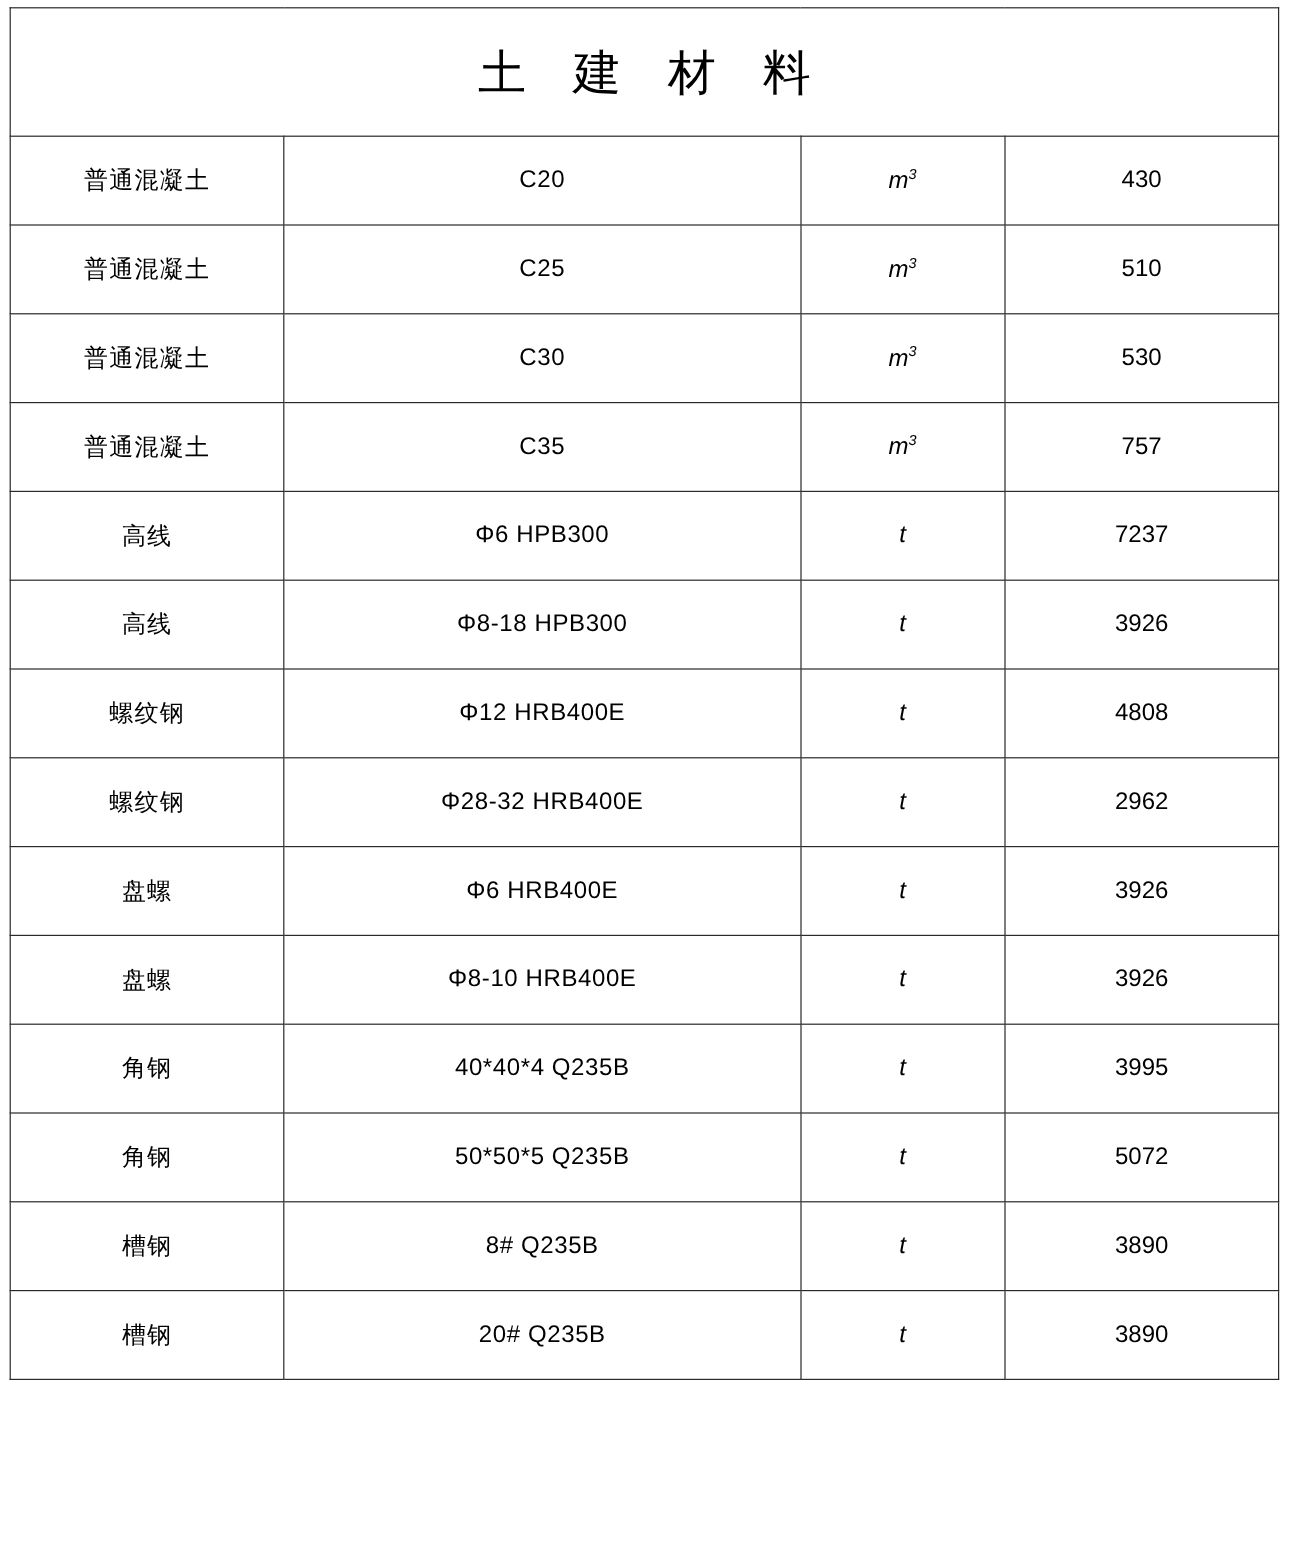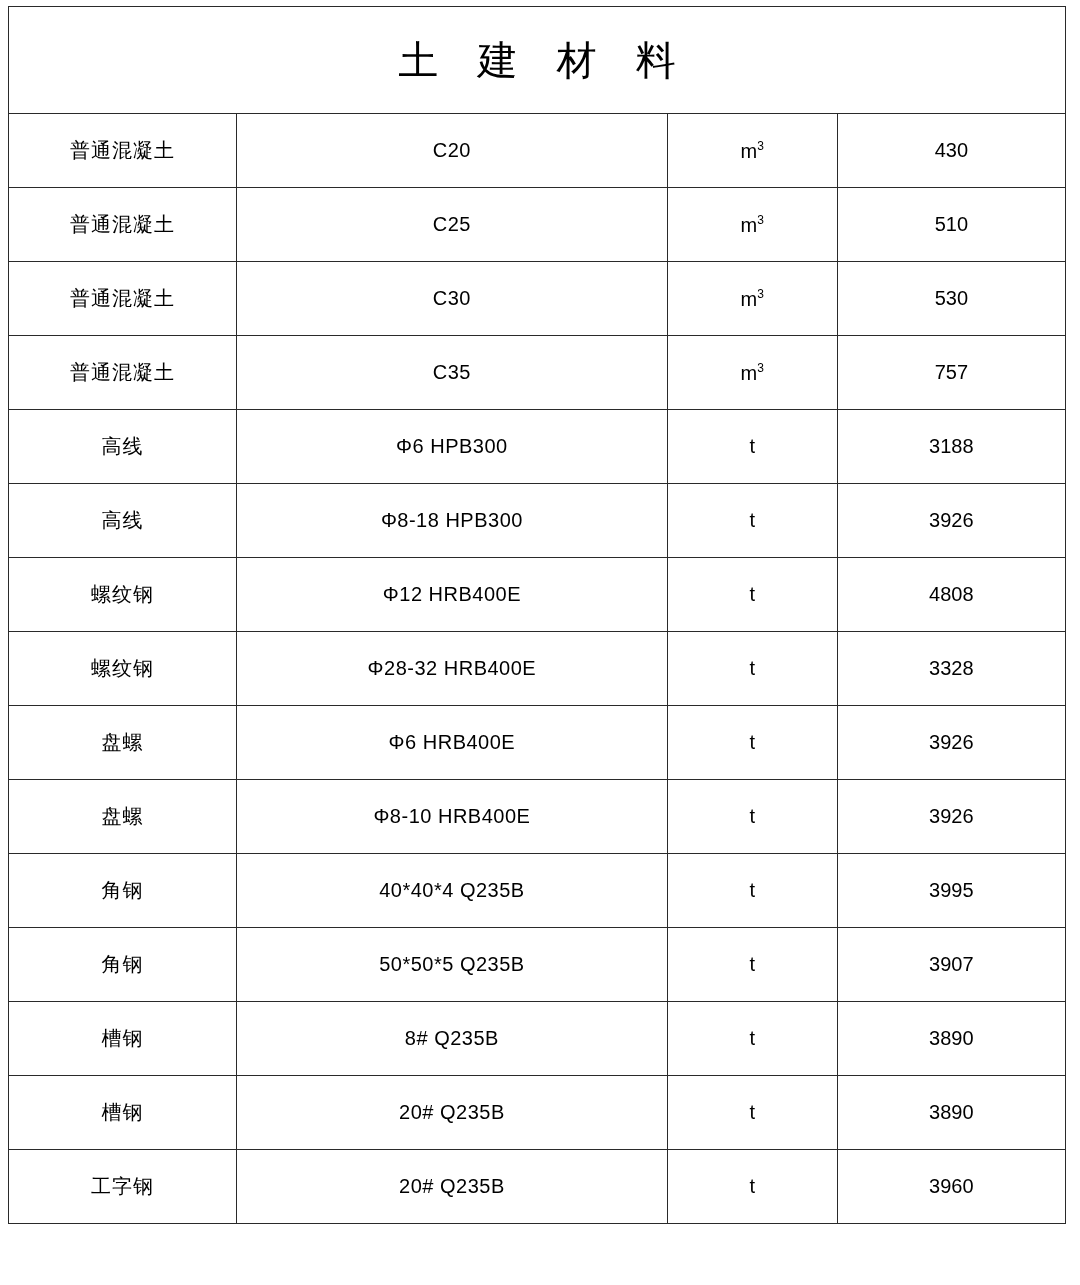--- a/index.html
+++ b/index.html
@@ -59,20 +59,21 @@
     font-size: 20px;
     letter-spacing: 1px;
     margin-left: 43px;
   }
   .cell-spec {
     font-size: 20px;
     letter-spacing: 0.5px;
   }
   .cell-unit {
     font-size: 19px;
+    font-style: italic;
   }
   .cell-price {
     font-size: 21px;
   }
   sup.unit-sup {
     font-size: 12px;
     vertical-align: super;
   }
 </style>
 </head>
@@ -112,39 +113,39 @@
         <tr class="data-row">
           <td class="cell-name">普通混凝土</td>
           <td class="cell-spec">C35</td>
           <td class="cell-unit"><span>m</span><sup class="unit-sup">3</sup></td>
           <td class="cell-price">757</td>
         </tr>
         <tr class="data-row">
           <td class="cell-name">高线</td>
           <td class="cell-spec">Φ6 HPB300</td>
           <td class="cell-unit"><span>t</span></td>
-          <td class="cell-price">3188</td>
+          <td class="cell-price">7237</td>
         </tr>
         <tr class="data-row">
           <td class="cell-name">高线</td>
           <td class="cell-spec">Φ8-18 HPB300</td>
           <td class="cell-unit"><span>t</span></td>
           <td class="cell-price">3926</td>
         </tr>
         <tr class="data-row">
           <td class="cell-name">螺纹钢</td>
           <td class="cell-spec">Φ12 HRB400E</td>
           <td class="cell-unit"><span>t</span></td>
           <td class="cell-price">4808</td>
         </tr>
         <tr class="data-row">
           <td class="cell-name">螺纹钢</td>
           <td class="cell-spec">Φ28-32 HRB400E</td>
           <td class="cell-unit"><span>t</span></td>
-          <td class="cell-price">3328</td>
+          <td class="cell-price">2962</td>
         </tr>
         <tr class="data-row">
           <td class="cell-name">盘螺</td>
           <td class="cell-spec">Φ6 HRB400E</td>
           <td class="cell-unit"><span>t</span></td>
           <td class="cell-price">3926</td>
         </tr>
         <tr class="data-row">
           <td class="cell-name">盘螺</td>
           <td class="cell-spec">Φ8-10 HRB400E</td>
@@ -154,35 +155,29 @@
         <tr class="data-row">
           <td class="cell-name">角钢</td>
           <td class="cell-spec">40*40*4 Q235B</td>
           <td class="cell-unit"><span>t</span></td>
           <td class="cell-price">3995</td>
         </tr>
         <tr class="data-row">
           <td class="cell-name">角钢</td>
           <td class="cell-spec">50*50*5 Q235B</td>
           <td class="cell-unit"><span>t</span></td>
-          <td class="cell-price">3907</td>
+          <td class="cell-price">5072</td>
         </tr>
         <tr class="data-row">
           <td class="cell-name">槽钢</td>
           <td class="cell-spec">8# Q235B</td>
           <td class="cell-unit"><span>t</span></td>
           <td class="cell-price">3890</td>
         </tr>
         <tr class="data-row">
           <td class="cell-name">槽钢</td>
           <td class="cell-spec">20# Q235B</td>
           <td class="cell-unit"><span>t</span></td>
           <td class="cell-price">3890</td>
         </tr>
-        <tr class="data-row">
-          <td class="cell-name">工字钢</td>
-          <td class="cell-spec">20# Q235B</td>
-          <td class="cell-unit"><span>t</span></td>
-          <td class="cell-price">3960</td>
-        </tr>
       </tbody>
   </table>
 </div>
 
 </body></html>

